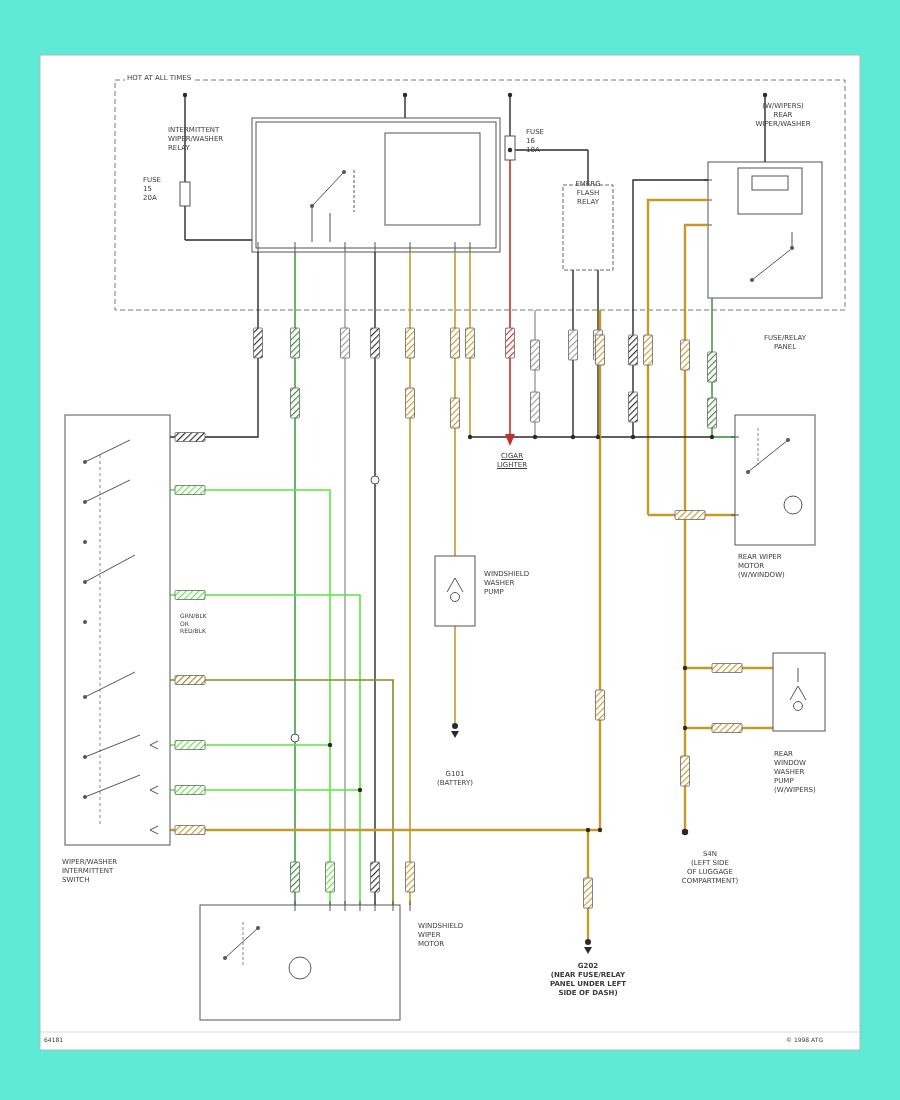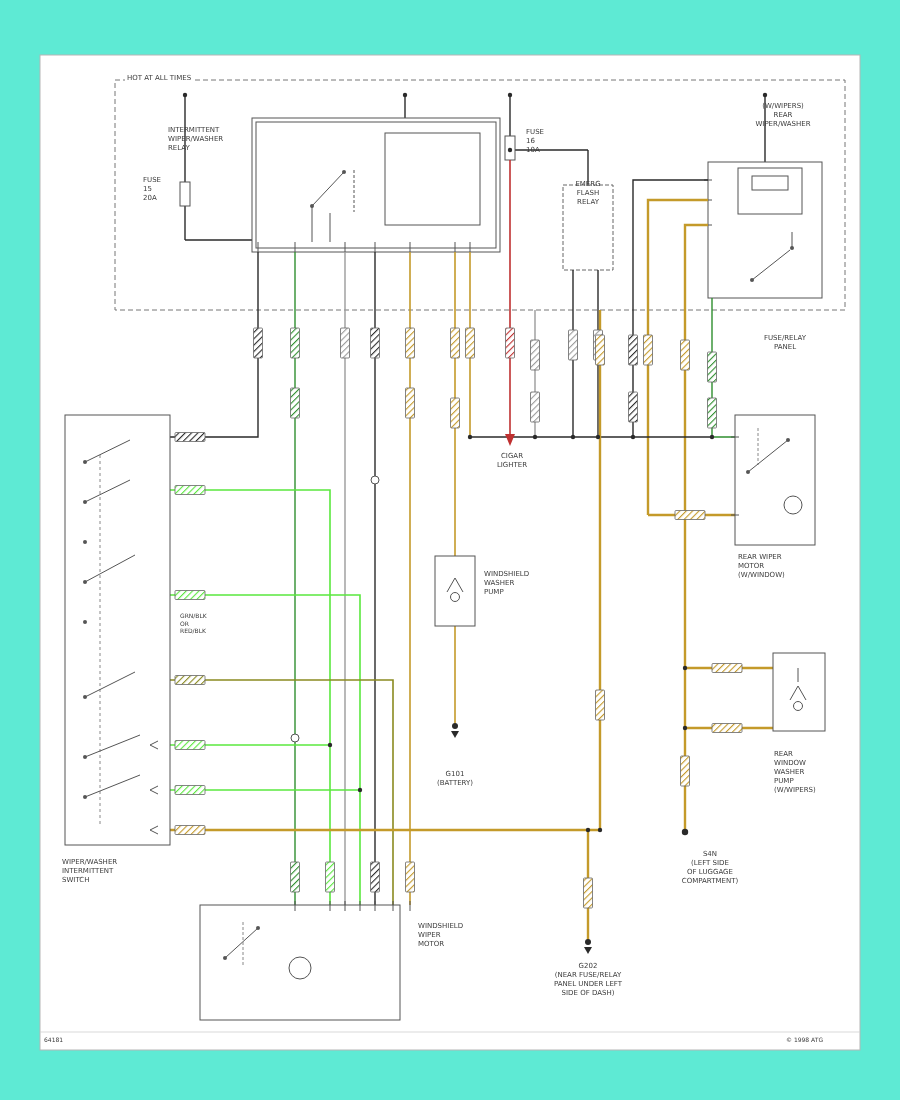--- a/index.html
+++ b/index.html
@@ -303,40 +303,40 @@
 16
 10A</div>
 <div class="lbl c" style="left:566px;top:180px;width:44px;">EMERG
 FLASH
 RELAY</div>
 <div class="lbl c" style="left:738px;top:102px;width:90px;">(W/WIPERS)
 REAR
 WIPER/WASHER</div>
 <div class="lbl c" style="left:742px;top:320px;width:86px;margin-top:14px;">FUSE/RELAY
 PANEL</div>
-<div class="lbl c" style="left:480px;top:452px;width:64px;">CIGAR
+<div class="lbl c" style="left:480px;top:452px;width:64px;text-decoration:underline;">CIGAR
 LIGHTER</div>
 <div class="lbl" style="left:484px;top:570px;">WINDSHIELD
 WASHER
 PUMP</div>
 <div class="lbl c" style="left:420px;top:770px;width:70px;">G101
 (BATTERY)</div>
 <div class="lbl" style="left:738px;top:553px;">REAR WIPER
 MOTOR
 (W/WINDOW)</div>
 <div class="lbl" style="left:774px;top:750px;">REAR
 WINDOW
 WASHER
 PUMP
 (W/WIPERS)</div>
 <div class="lbl c" style="left:662px;top:850px;width:96px;">S4N
 (LEFT SIDE
 OF LUGGAGE
 COMPARTMENT)</div>
-<div class="lbl c" style="left:528px;top:962px;width:120px;">G202
+<div class="lbl c" style="left:528px;top:962px;width:120px;font-weight:bold;">G202
 (NEAR FUSE/RELAY
 PANEL UNDER LEFT
 SIDE OF DASH)</div>
 <div class="lbl" style="left:62px;top:858px;">WIPER/WASHER
 INTERMITTENT
 SWITCH</div>
 <div class="lbl" style="left:418px;top:922px;">WINDSHIELD
 WIPER
 MOTOR</div>
 <div class="lbl s" style="left:180px;top:612px;">GRN/BLK

